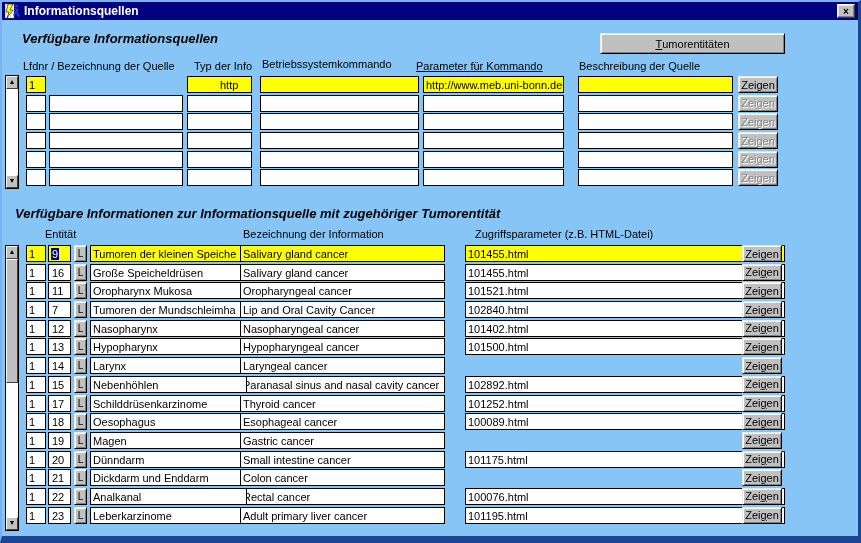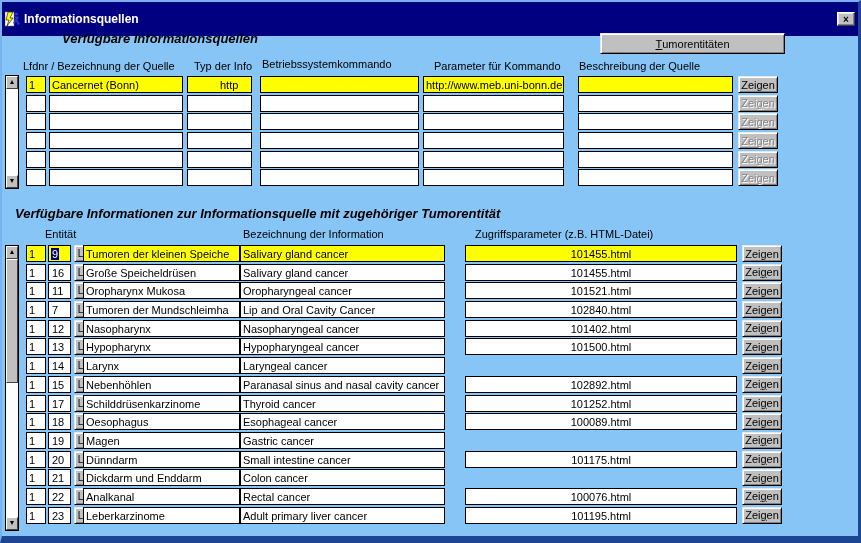--- a/index.html
+++ b/index.html
@@ -7,21 +7,21 @@
 
   .window {
     position:relative; width:861px; height:543px; box-sizing:border-box;
     background:#87c5f6; overflow:hidden;
     border-style:solid; border-width:2px 3px 7px 2px;
     border-color:#79b2ec #1c4694 #1c4694 #79b2ec;
   }
 
   .titlebar {
     position:absolute; top:0; left:0; right:0; height:18px;
-    background:#000080; display:flex; align-items:center; padding:8px 3px;
+    background:#000080; display:flex; align-items:center; padding:0 3px;
   }
   .app-icon { width:16px; height:16px; display:inline-block; }
   .title-text { color:#ffffff; font-weight:bold; font-size:12px; margin-left:3px; white-space:nowrap; }
   .close-btn {
     margin-left:auto; width:18px; height:14px; box-sizing:border-box;
     background:#c0c0c0; border:1px solid; border-color:#ffffff #404040 #404040 #ffffff;
     box-shadow: inset -1px -1px 0 #808080, inset 1px 1px 0 #e8e8e8;
     font-size:10px; font-weight:bold; line-height:11px; text-align:center; padding:0; color:#000;
     cursor:default;
   }
@@ -60,23 +60,23 @@
   .f-typ   { left:185px; width:65px;padding-left:32px; }
   .f-cmd   { left:258px; width:159px; }
   .f-param { left:421px; width:141px; }
   .f-desc  { left:576px; width:155px; }
   .z-top   { position:absolute; left:736px; top:0; width:40px; height:17px; }
 
   
   .f-one  { left:24px;  width:20px; }
   .f-nr   { left:46px;  width:23px; }
   .l-btn  { position:absolute; left:72px; top:0; width:13px; height:17px; font-size:10px; }
-  .f-de   { left:81px;  width:157px; }
+  .f-de   { left:88px;  width:157px; }
   .f-en   { left:238px; width:205px; }
-  .f-file { left:463px; width:272px;text-align:center; }
+  .f-file { left:463px; width:320px; }
   .z-bot  { position:absolute; left:740px; top:0; width:40px; height:17px; }
 
   
   .sb {
     position:absolute; width:14px; box-sizing:border-box;
     background:#ffffff; border:1px solid #000;
     display:flex; flex-direction:column;
   }
   .sb .arrow {
     height:13px; box-sizing:border-box; background:#c0c0c0;
@@ -103,43 +103,42 @@
         <circle cx="11.5" cy="3" r="1.6" fill="#2436c8"></circle>
         <path d="M10 5 L14 6 L12.5 9 L15 13 L12.8 14 L11 10.5 L9.5 13 L8 12 L10.5 8 Z" fill="#2436c8"></path>
       </svg>
     </span>
     <span class="title-text">Informationsquellen</span>
     <button class="close-btn">
       <span>×</span>
     </button>
   </div>
 
-  <div class="sect" style="left:20px; top:29px;margin-left:40px;">Verfügbare Informationsquellen</div>
+  <div class="sect" style="left:20px; top:29px;">Verfügbare Informationsquellen</div>
 
   <button class="btn tumor-btn">
       <u>T</u>
       <span>umorentitäten</span>
     </button>
 
   <span class="colhead" style="left:21px;  top:58px;">Lfdnr / Bezeichnung der Quelle</span>
   <span class="colhead" style="left:192px; top:58px;">Typ der Info</span>
   <span class="colhead" style="left:260px; top:56px;text-align:center;">Betriebssystemkommando</span>
-  <span class="colhead" style="left:432px; top:58px;">Parameter für Kommando</span>
+  <span class="colhead" style="left:414px; top:58px;text-decoration:underline;">Parameter für Kommando</span>
   <span class="colhead" style="left:577px; top:58px;">Beschreibung der Quelle</span>
 
   <div class="sb" style="left:3px; top:73px; height:114px;">
     <div class="arrow">▲</div>
     <div class="track"></div>
     <div class="arrow">▼</div>
   </div>
 
   <div class="rows" style="top:74px;" id="sources-rows">
   <div class="row hl-row">
     <div class="field f-lfdnr">1</div>
-    <div class="field f-bez">Cancernet (Bonn)</div>
     <div class="field f-typ">http</div>
     <div class="field f-cmd"></div>
     <div class="field f-param">http://www.meb.uni-bonn.de.</div>
     <div class="field f-desc"></div>
     <button class="btn zeigen z-top">
           <span>Zei</span>
           <u>g</u>
           <span>en</span>
         </button>
   </div>

